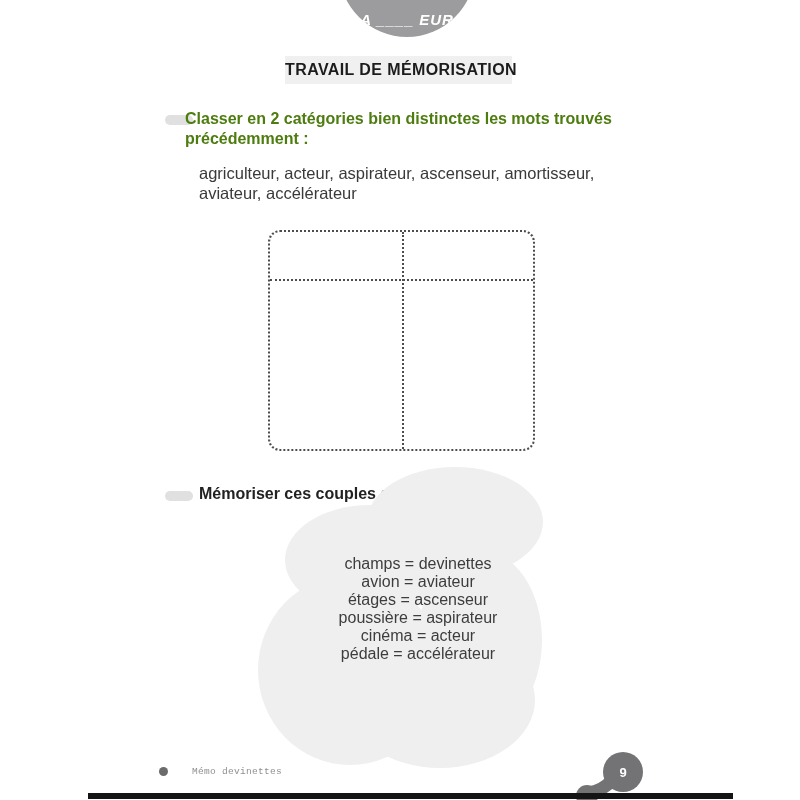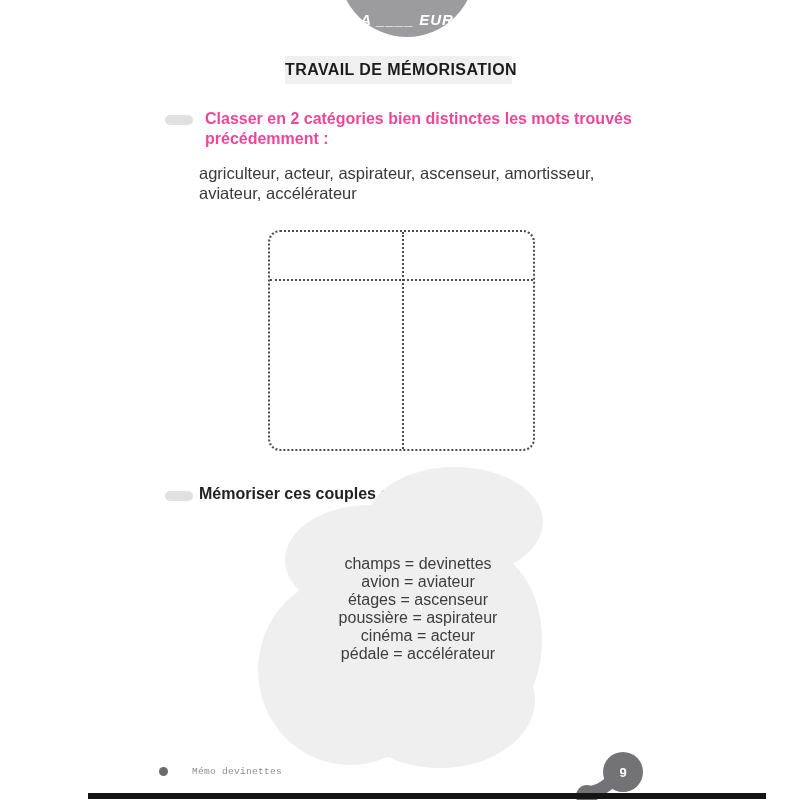--- a/index.html
+++ b/index.html
@@ -1,40 +1,40 @@
 <!DOCTYPE html>
 <html><head>
 <meta charset="utf-8">
 <style>
   html, body { margin: 0; padding: 0; background: #ffffff; }
   body { width: 800px; height: 800px; overflow: hidden;
          font-family: "Liberation Sans", "DejaVu Sans", sans-serif; }
-  .page { position: relative; width: 733px; height: 800px; background: #fff; padding-left: 33px; }
+  .page { position: relative; width: 733px; height: 800px; background: #fff; }
 
   
   .badge-circle { position: absolute; left: 339px; top: -99px; width: 136px; height: 136px;
                   border-radius: 50%; background: #9c9c9e; }
   .badge-label { position: absolute; left: 339px; top: 11px; width: 136px; text-align: center;
                  color: #ffffff; font-weight: bold; font-style: italic; font-size: 15px;
                  letter-spacing: 1px; }
 
   
   .title-bar { position: absolute; left: 285px; top: 56px; width: 227px; height: 28px;
                background: #f0f0f0; display: flex; align-items: center; }
   .title-text { font-weight: bold; font-size: 16px; color: #1c1c1c; letter-spacing: 0.4px;
                 white-space: nowrap; }
 
   
   .pill { position: absolute; width: 28px; height: 10px; border-radius: 5px; background: #e0e0e0; }
   .pill-1 { left: 165px; top: 115px; }
   .pill-2 { left: 165px; top: 491px; }
 
   
-  .instruction-1 { position: absolute; left: 205px; top: 109px; width: 480px;
-                   font-weight: bold; font-size: 16px; line-height: 19.5px; color: #ec4899; }
+  .instruction-1 { position: absolute; left: 185px; top: 109px; width: 480px;
+                   font-weight: bold; font-size: 16px; line-height: 19.5px; color: #4d7c0f; }
   .word-list { position: absolute; left: 199px; top: 163px; width: 430px;
                font-size: 16.5px; line-height: 20px; color: #3a3a3a; }
 
   
   .sort-table { position: absolute; left: 268px; top: 230px; width: 263px; height: 217px;
                 border: 2px dotted #4d4d4d; border-radius: 12px; background: transparent; }
   .sort-table .v-divider { position: absolute; left: 50%; top: 0; bottom: 0; width: 0;
                 border-left: 2px dotted #4d4d4d; }
   .sort-table .h-divider { position: absolute; left: 0; right: 0; top: 47px; height: 0;
                 border-top: 2px dotted #4d4d4d; }

